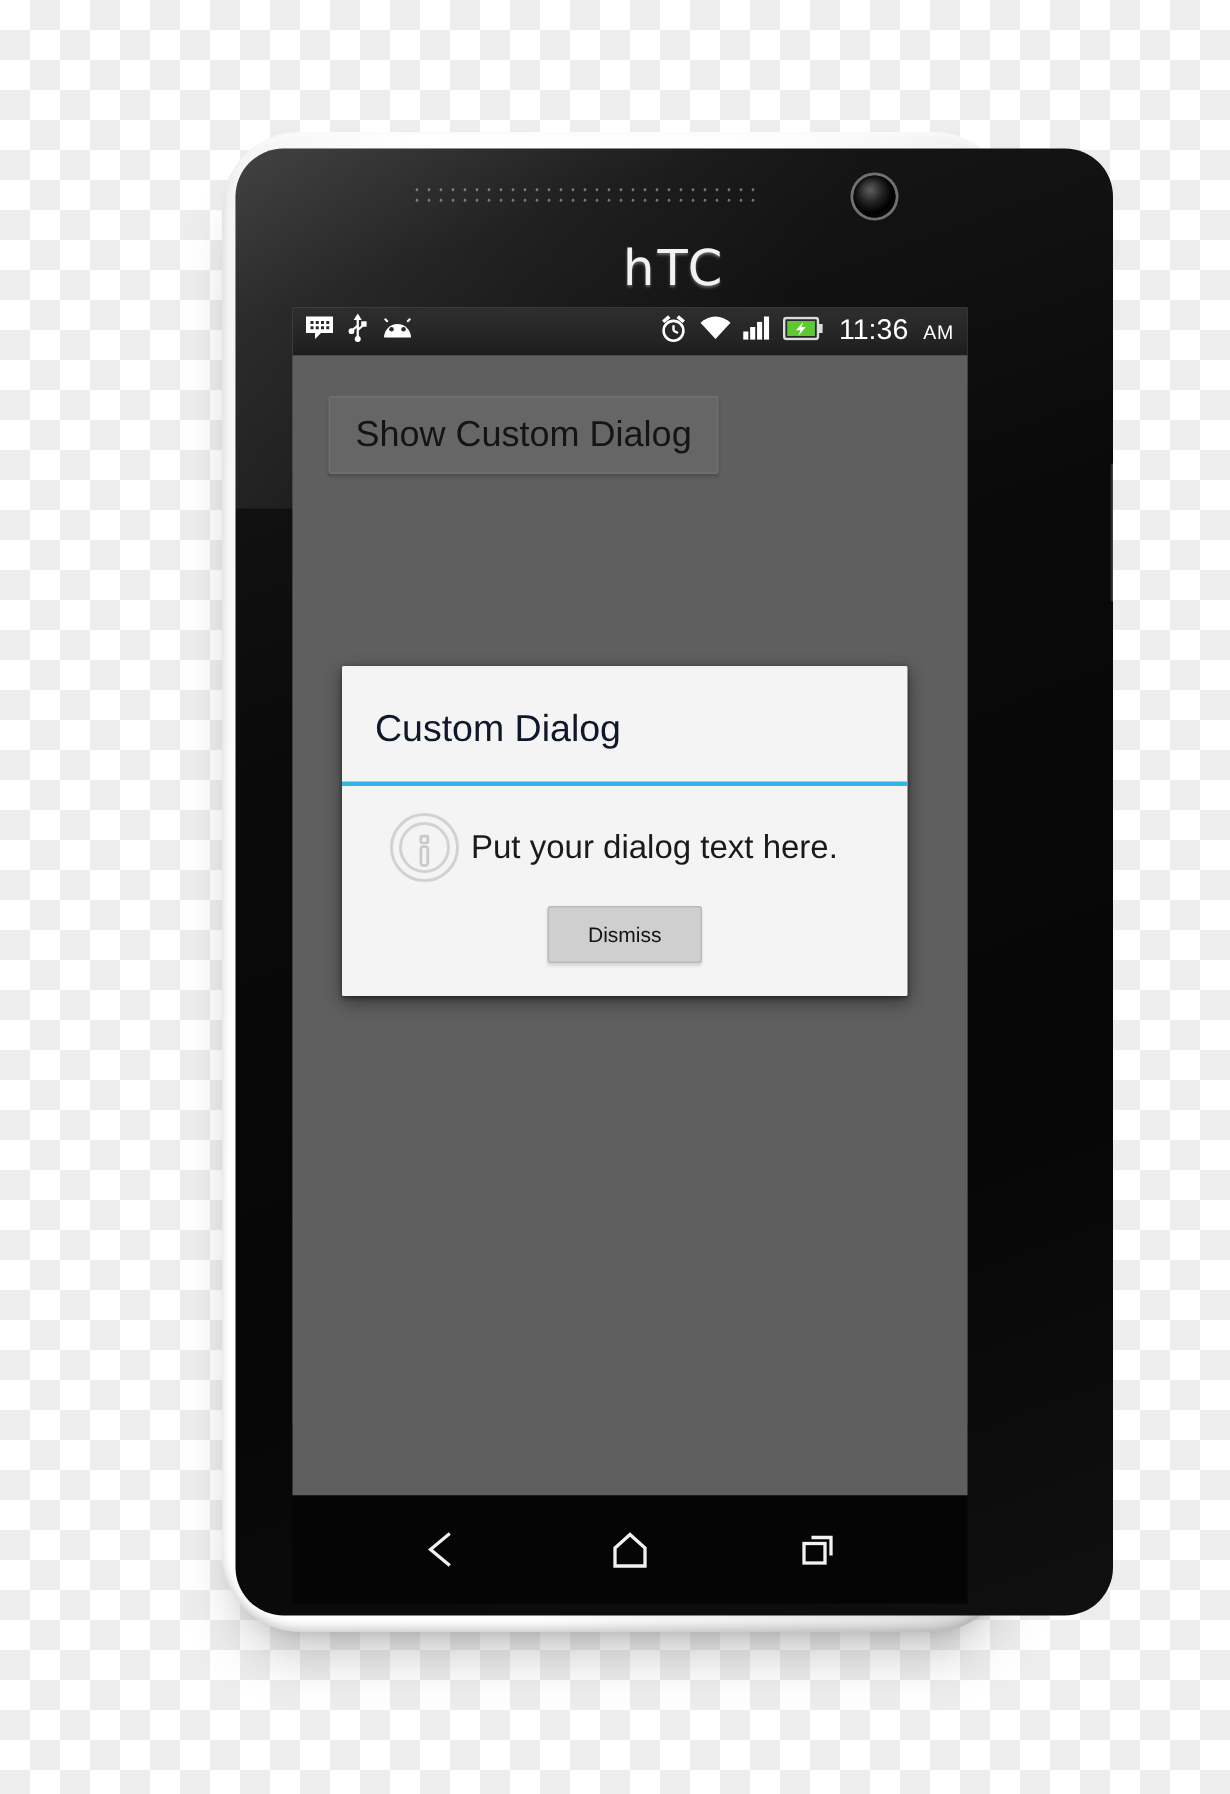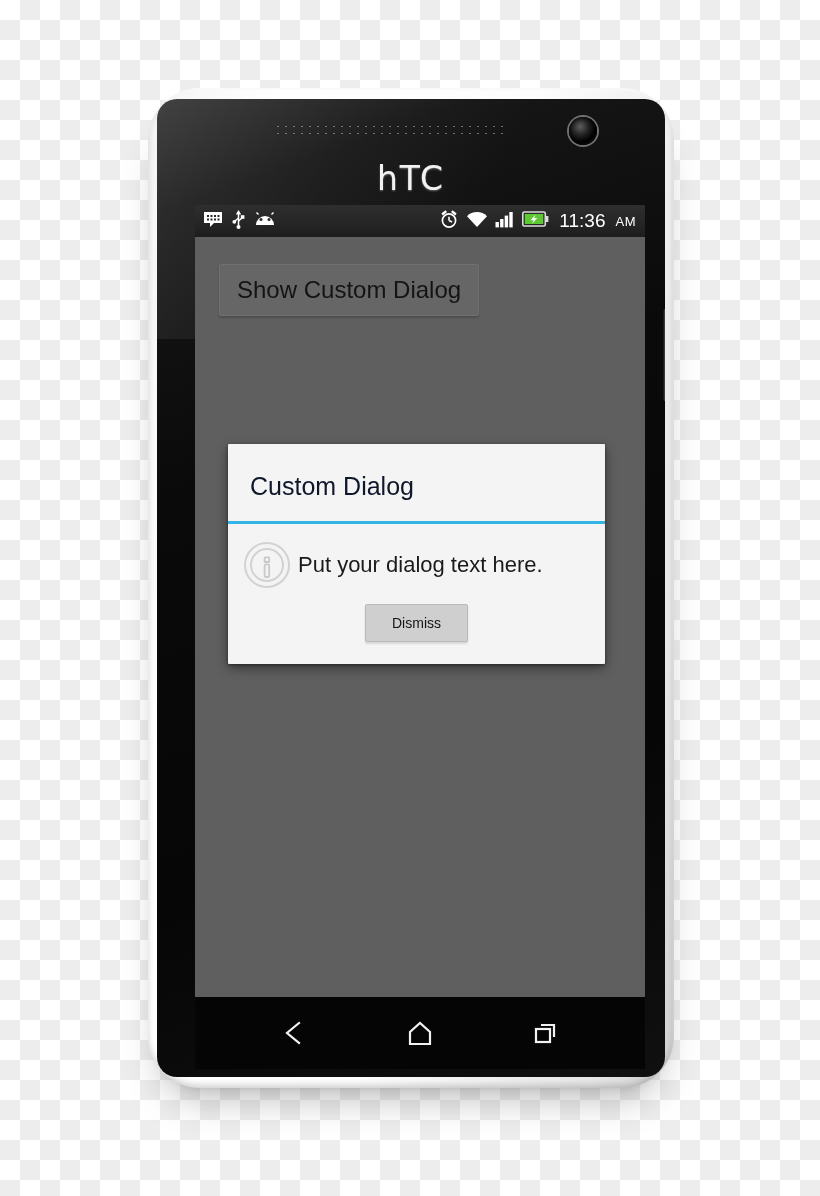--- a/index.html
+++ b/index.html
@@ -44,23 +44,23 @@
     width: 526px;
     height: 1000px;
     border-radius: 52px;
     background: linear-gradient(100deg, #f3f3f3 0%, #ffffff 18%, #fdfdfd 55%, #e6e6e6 88%, #cfcfcf 100%);
     box-shadow: inset 0 -3px 6px rgba(0,0,0,0.18), inset 0 2px 3px rgba(255,255,255,0.9);
   }
   .phone-front {
     position: absolute;
     left: 9px;
     top: 11px;
-    width: 508px;
+    width: 585px;
     height: 978px;
-    border-radius: 20px;
+    border-radius: 32px;
     background: linear-gradient(160deg, #2b2b2b 0%, #161616 10%, #0a0a0a 35%, #060606 70%, #101010 100%);
     overflow: hidden;
   }
   .gloss {
     position: absolute;
     left: 0;
     top: 0;
     width: 100%;
     height: 240px;
     background: linear-gradient(118deg, rgba(255,255,255,0.11) 0%, rgba(255,255,255,0.04) 34%, rgba(255,255,255,0) 60%);
@@ -210,20 +210,21 @@
     font-weight: 400;
   }
   .dialog-divider {
     height: 3px;
     background: #33b5e5;
   }
   .dialog-body {
     display: flex;
     align-items: center;
     padding: 16px 18px 4px 14px;
+    margin-left: 16px;
   }
   .info-icon { width: 50px; height: 50px; flex: none; }
   .dialog-message {
     font-size: 22px;
     color: #1a1a1a;
     margin-left: 6px;
   }
   .dialog-actions {
     display: flex;
     justify-content: center;

